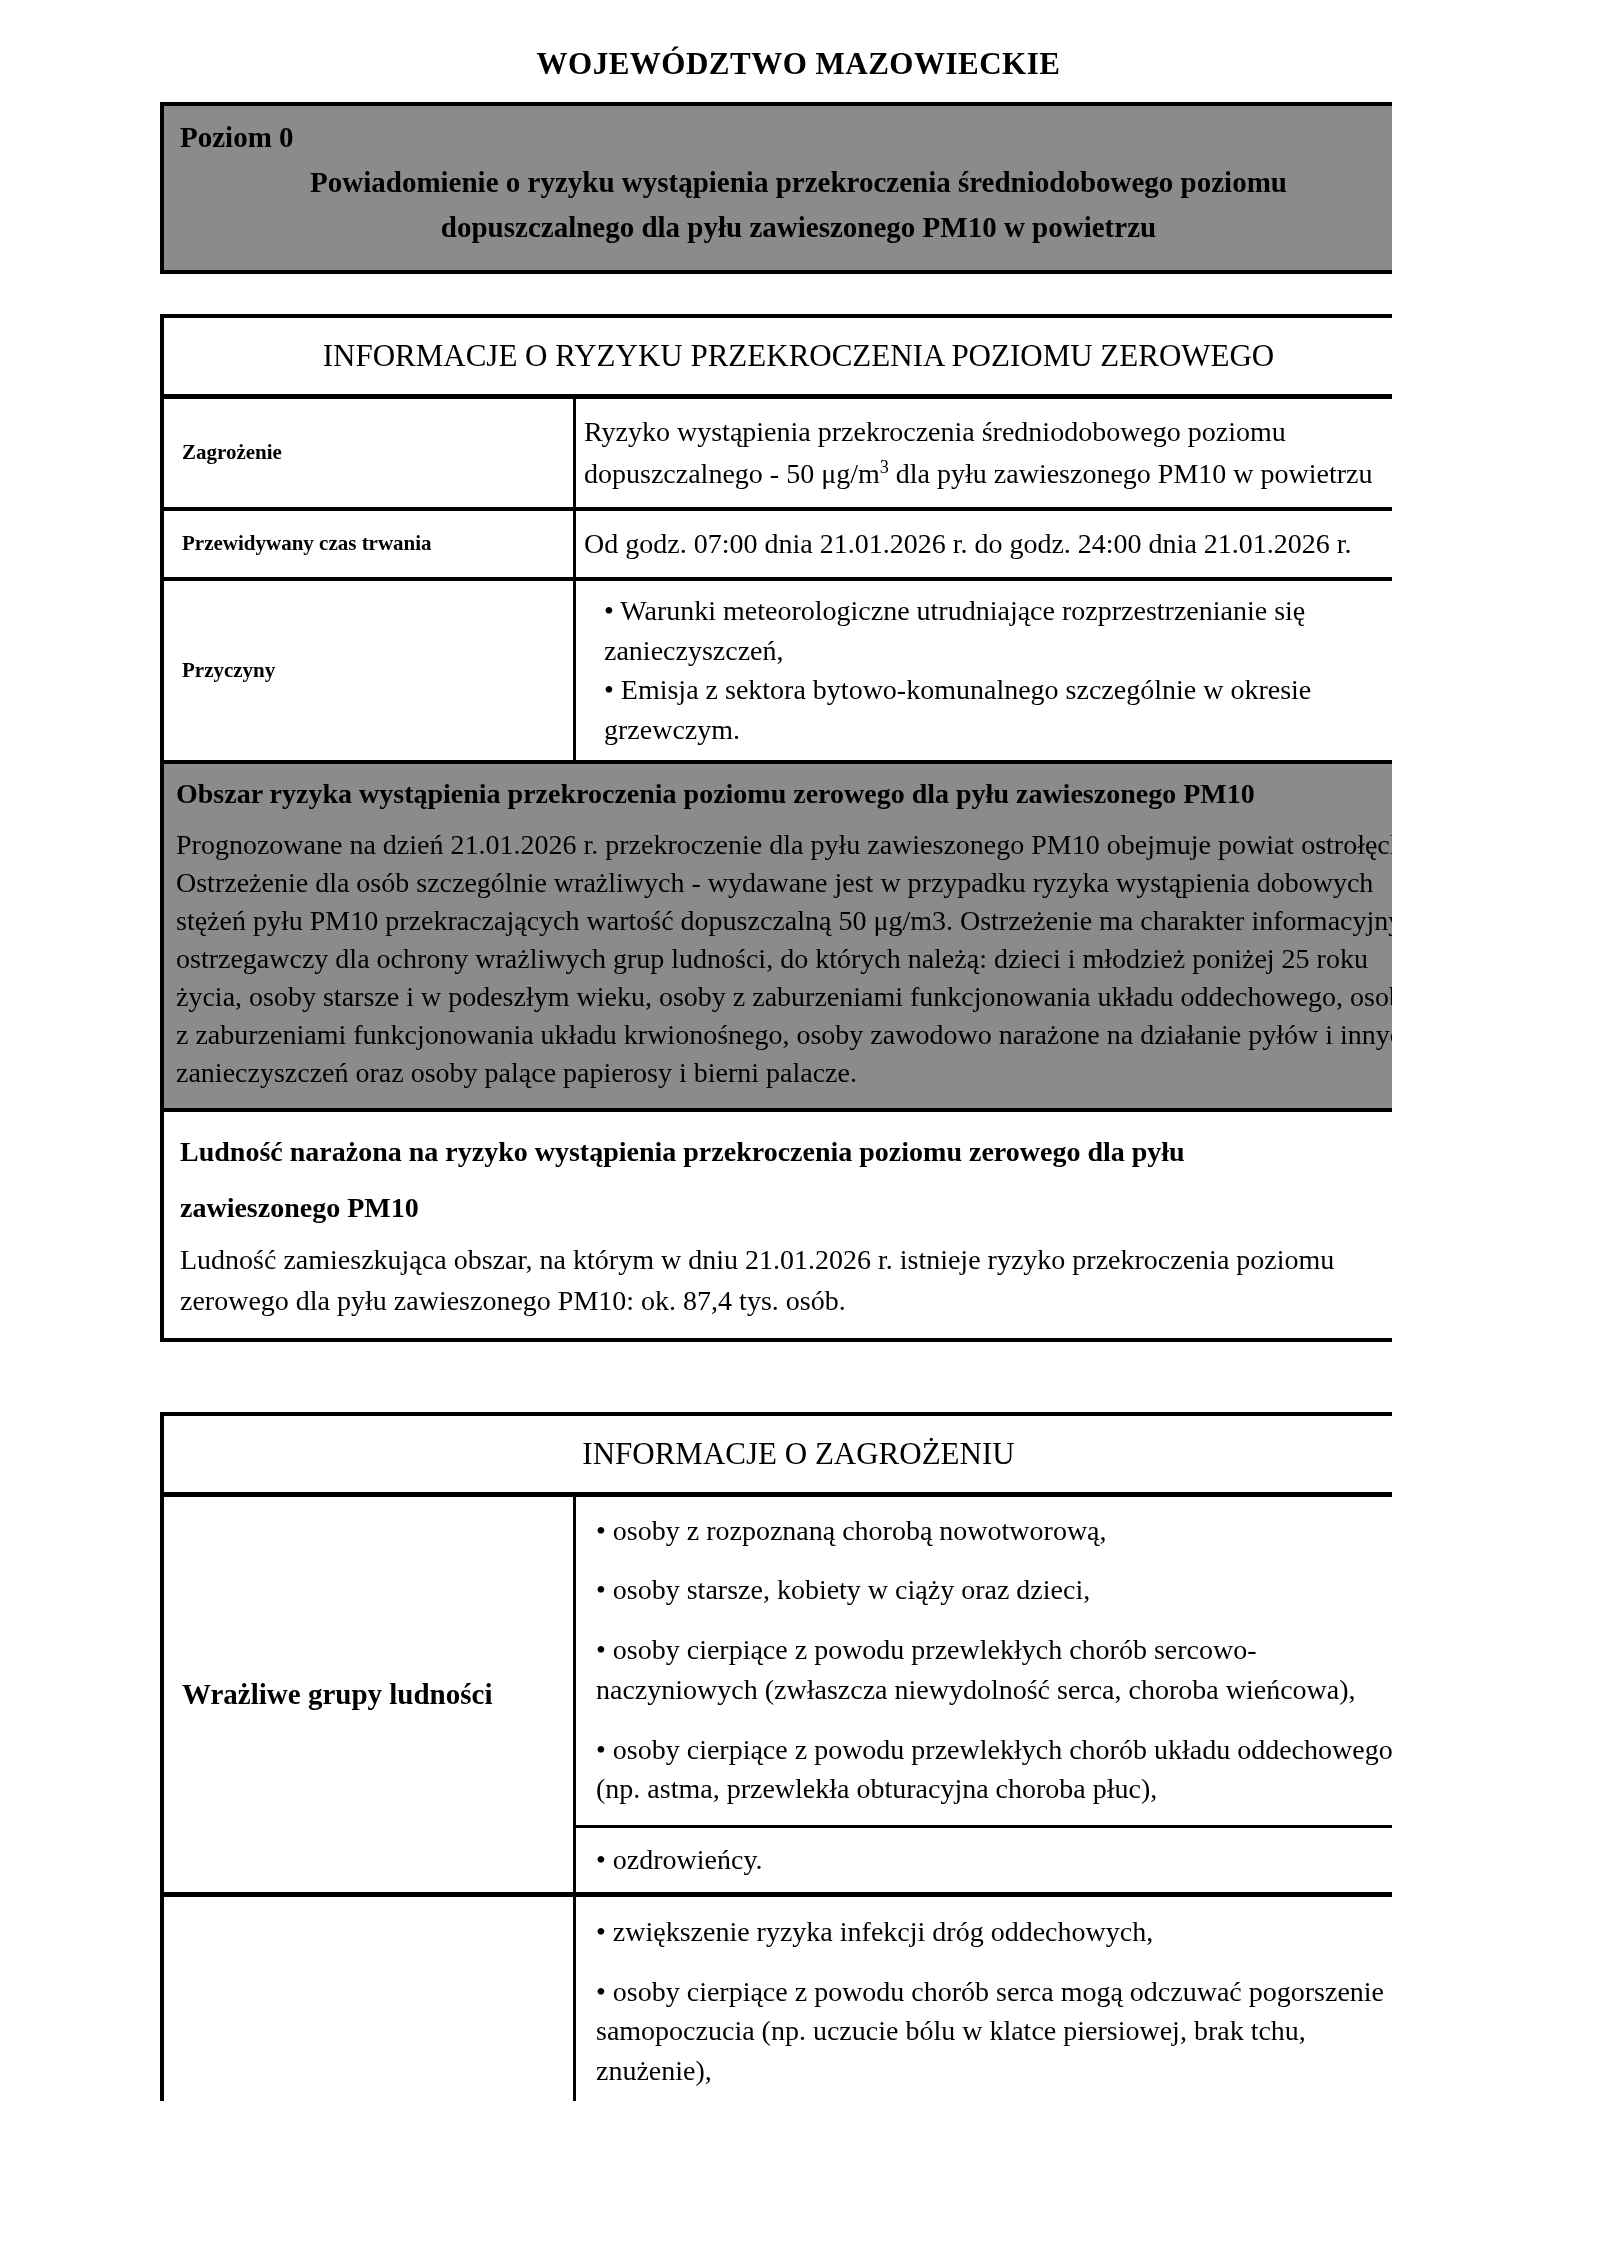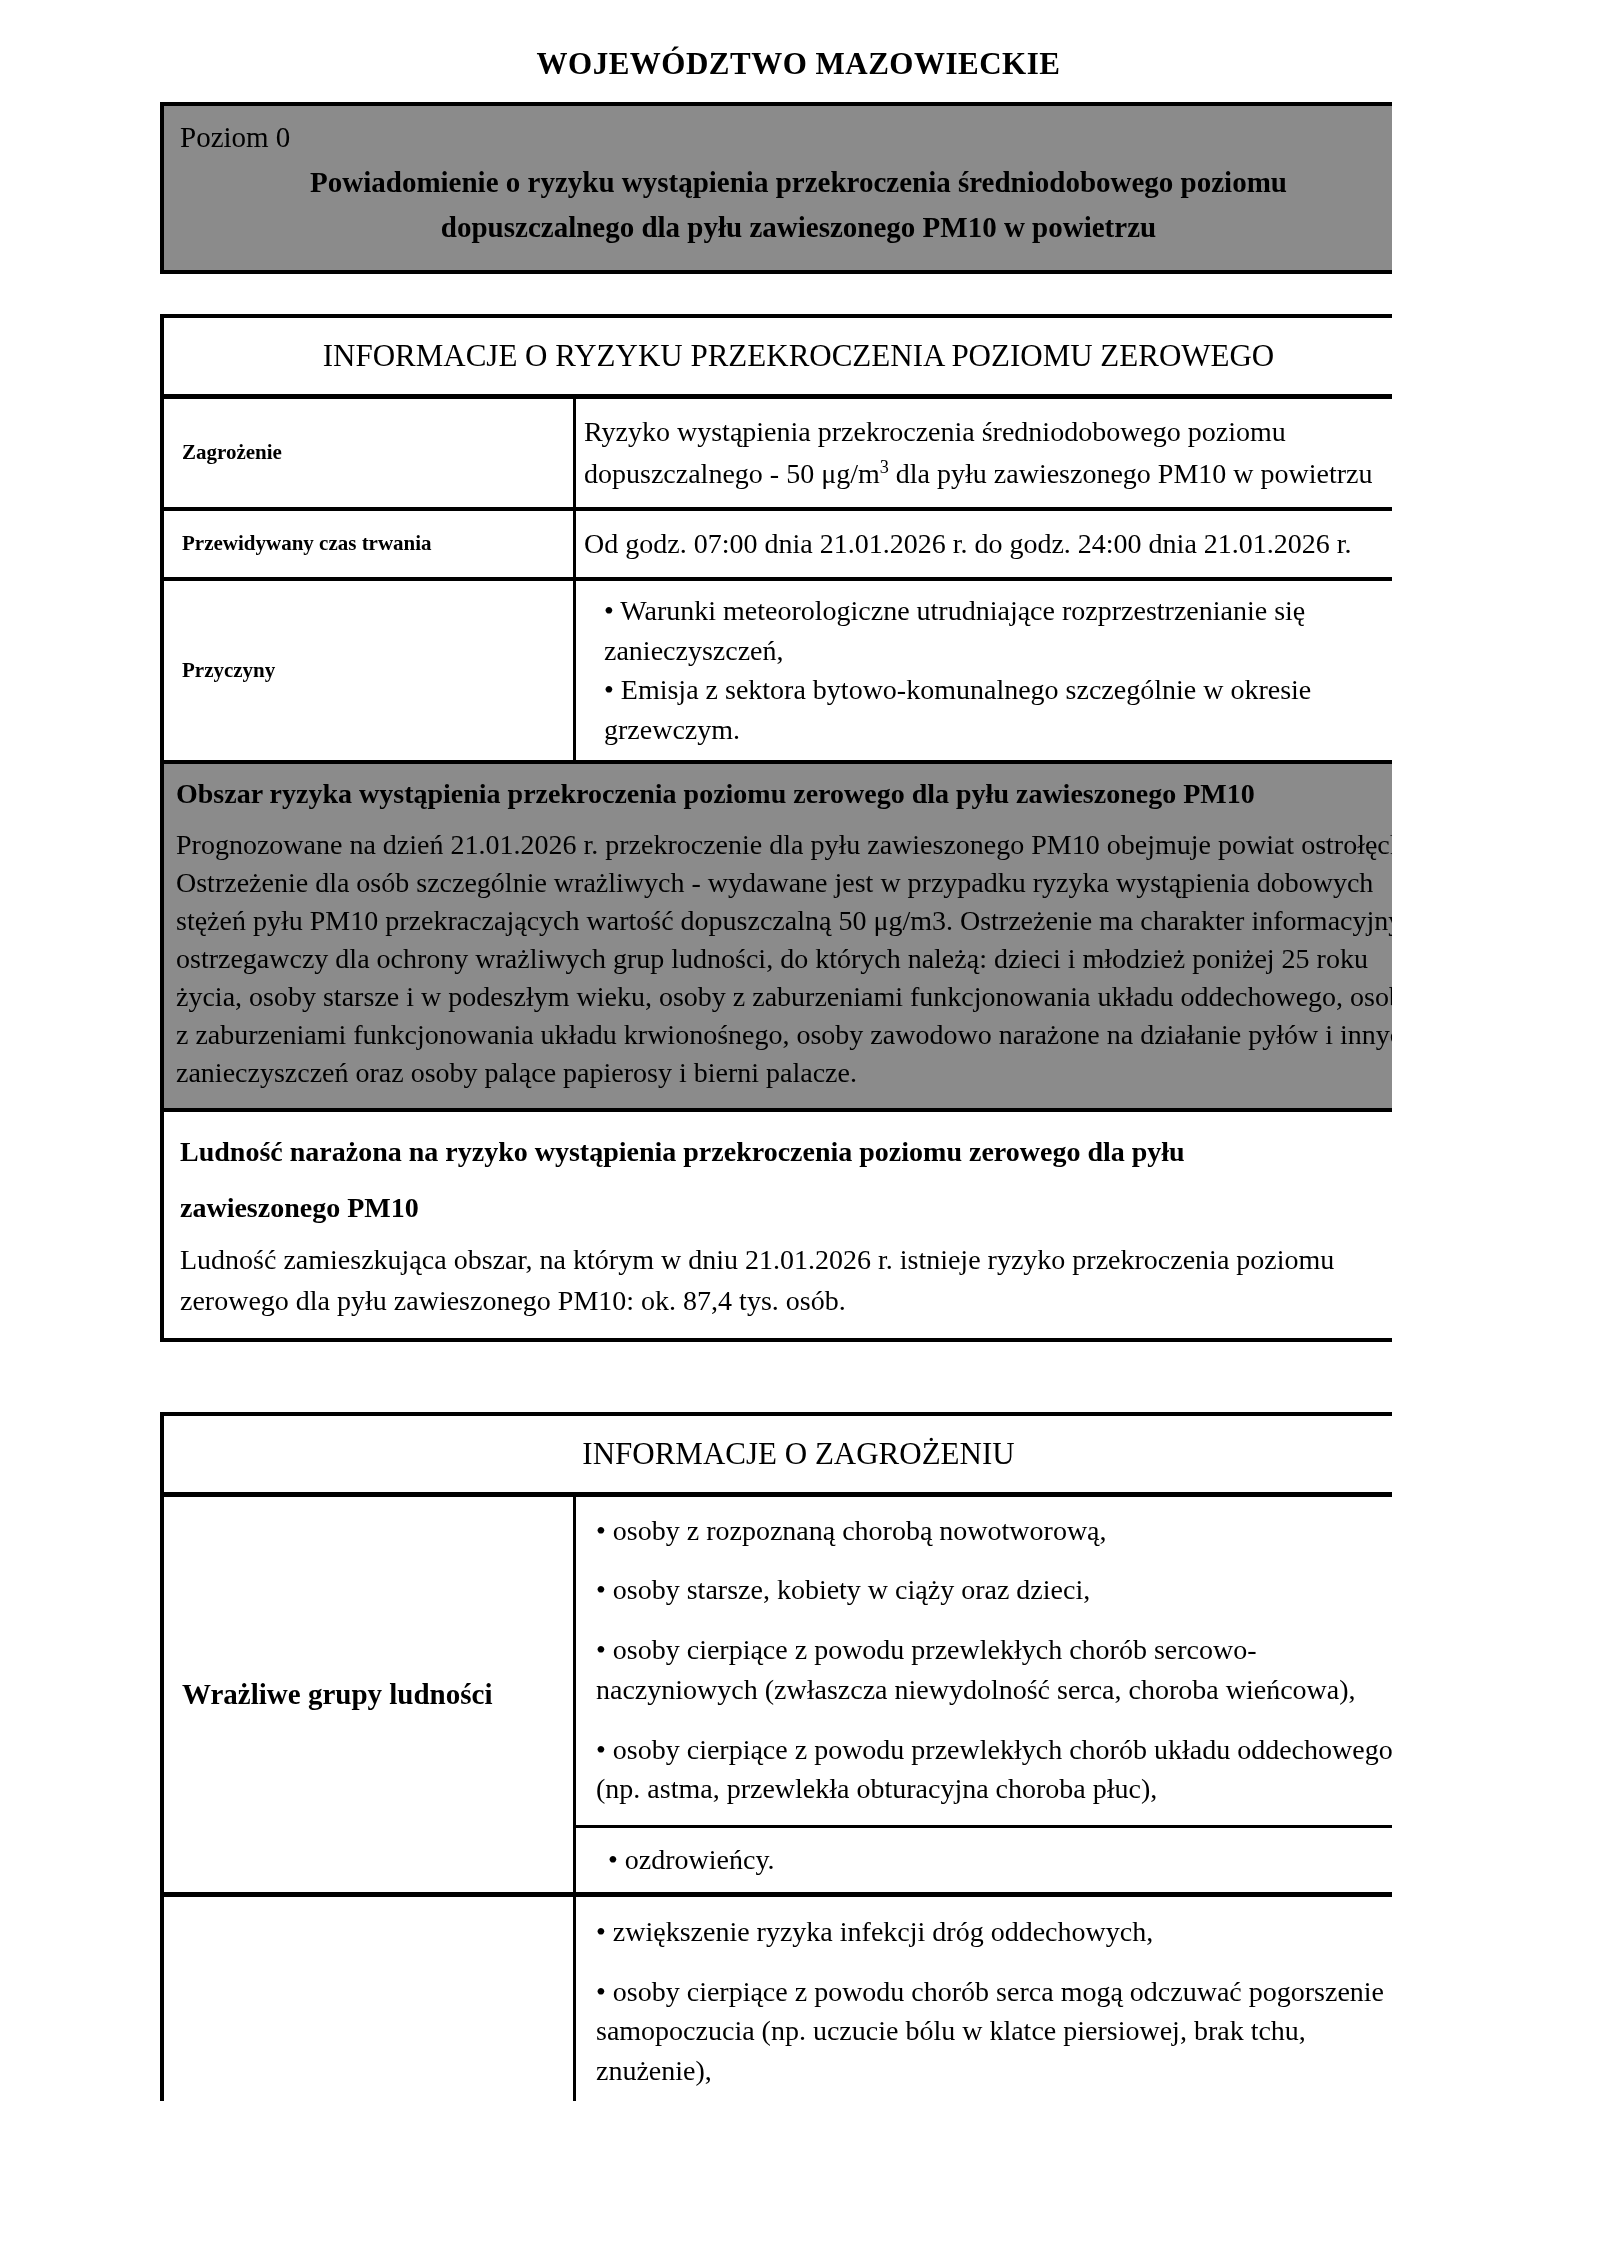--- a/index.html
+++ b/index.html
@@ -20,21 +20,21 @@
     font-size: 31px; font-weight: bold;
     letter-spacing: 0.5px;
   }
 
   .banner {
     margin-top: 20px;
     border: 4px solid #000;
     background: var(--section-gray, #8b8b8b);
     padding: 10px 16px 20px;
   }
-  .banner-level { font-size: 29px; font-weight: normal; line-height: 1.45; }
+  .banner-level { font-size: 29px; font-weight: bold; line-height: 1.45; }
   .banner-title {
     font-size: 29px; font-weight: bold;
     text-align: center; line-height: 1.55;
     max-width: 1100px; margin: 2px auto 0;
   }
 
   .tbl { border: 4px solid #000; margin-top: 40px; }
   .tbl-header {
     text-align: center; font-weight: normal;
     font-size: 31px; padding: 20px 19px;
@@ -80,21 +80,21 @@
   .t2-rowA { display: flex; }
   .t2-left {
     flex: 0 0 412px;
     border-right: 3px solid #000;
     display: flex; align-items: center;
     padding: 12px 18px;
     font-weight: bold; font-size: 29px;
   }
   .t2-right { flex: 1; display: flex; flex-direction: column; }
   .t2-cellA { padding: 14px 20px 16px; border-bottom: 3px solid #000; }
-  .t2-cellB { padding: 12px 32px; }
+  .t2-cellB { padding: 12px 20px; }
 
   .t2-rowB { display: flex; border-top: 5px solid #000; }
   .t2-left2 { flex: 0 0 412px; border-right: 3px solid #000; }
   .t2-right2 { flex: 1; padding: 15px 20px 10px; }
 
   .bullet { font-size: 28px; line-height: 1.42; }
   .spaced + .spaced { margin-top: 20px; }
 </style>
 </head>
 <body>

